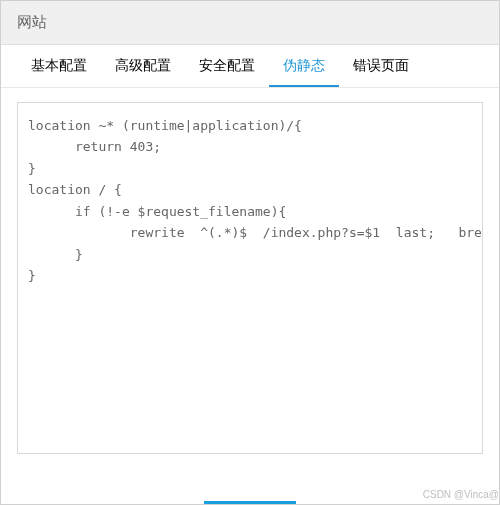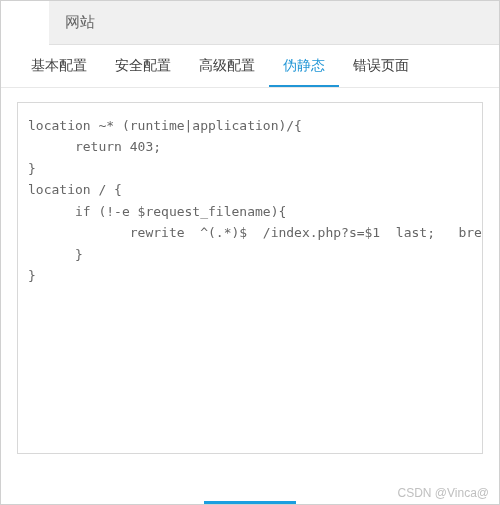--- a/index.html
+++ b/index.html
@@ -8,37 +8,36 @@
       background: #fff;
       width: 500px;
       height: 505px;
       border: 1px solid #d0d0d0;
       position: relative;
     }
     .header {
       background: #f0f0f0;
       padding: 12px 16px;
       border-bottom: 1px solid #e0e0e0;
-      margin-left: 48px;
     }
     .header-title {
       font-size: 15px;
       color: #666;
       font-weight: normal;
     }
     .tabs {
       display: flex;
       padding: 0 16px;
       border-bottom: 1px solid #e8e8e8;
       gap: 0;
     }
     .tab {
       padding: 12px 14px 10px;
       font-size: 14px;
-      color: #404040;
+      color: #000000;
       cursor: pointer;
       border-bottom: 2px solid transparent;
       white-space: nowrap;
     }
     .tab.active {
       color: #2196d6;
       border-bottom: 2px solid #2196d6;
     }
     .content {
       padding: 14px 16px 0;
@@ -68,36 +67,36 @@
       padding: 8px 0;
       width: 92px;
       font-size: 14px;
       cursor: pointer;
       font-family: inherit;
       margin-top: 33px;
     }
     .watermark {
       position: absolute;
       bottom: 4px;
-      right: 10px;
-      font-size: 12px;
+      right: 0;
+      font-size: 10px;
       color: #c0c0c0;
     }
   </style>
 </head>
 <body>
 
 <div class="header">
   <div class="header-title">网站</div>
 </div>
 
 <div class="tabs">
   <div class="tab">基本配置</div>
+  <div class="tab">高级配置</div>
   <div class="tab">安全配置</div>
-  <div class="tab">高级配置</div>
   <div class="tab active">伪静态</div>
   <div class="tab">错误页面</div>
 </div>
 
 <div class="content">
   <div class="code-area">location ~* (runtime|application)/{
       return 403;
 }
 location / {
       if (!-e $request_filename){

